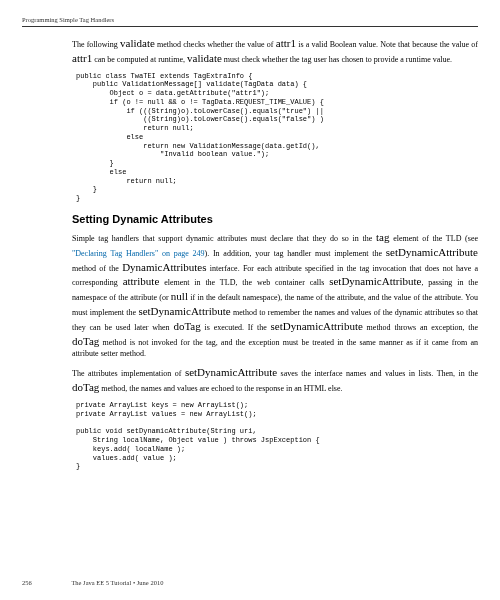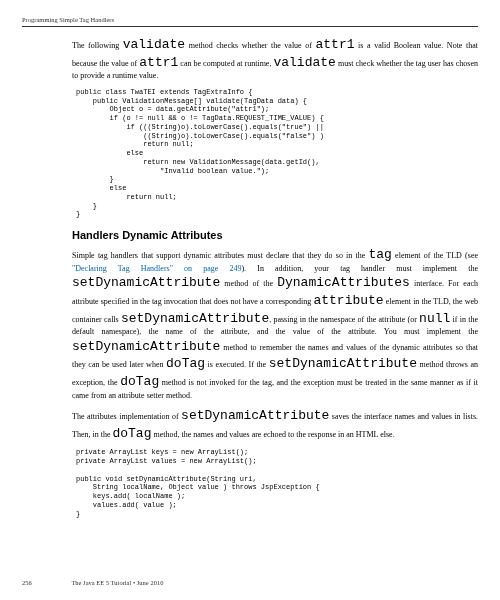--- a/index.html
+++ b/index.html
@@ -46,21 +46,21 @@
     white-space: pre;
     margin: 4px 0 10px 4px;
   }
   .section-heading {
     font-family: Arial, Helvetica, sans-serif;
     font-weight: bold;
     font-size: 11px;
     margin: 8px 0 5px 0;
   }
   .link-text { color: #0066aa; }
-  .mono { font-family: Liberation Mono, monospace; font-size: 13px; }
+  .mono { font-family: Liberation Serif, serif; font-size: 11px; }
   .footer {
     position: absolute;
     bottom: 14px;
     left: 22px;
     right: 22px;
     font-size: 6.5px;
     color: #333;
   }
   .page-number { display: inline-block; }
   .footer-text { display: inline-block; margin-left: 38px; }
@@ -88,21 +88,21 @@
                 return null;
             else
                 return new ValidationMessage(data.getId(),
                     "Invalid boolean value.");
         }
         else
             return null;
     }
 }</div>
 
-  <h2 class="section-heading">Handlers Dynamic Attributes</h2>
+  <h2 class="section-heading">Setting Dynamic Attributes</h2>
 
   <p class="body-text">
     <span>Simple tag handlers that support dynamic attributes must declare that they do so in the </span><span class="mono">tag</span><span> element of the TLD (see </span><span class="link-text">"Declaring Tag Handlers" on page 249</span><span>). In addition, your tag handler must implement the </span><span class="mono">setDynamicAttribute</span><span> method of the </span><span class="mono">DynamicAttributes</span><span> interface. For each attribute specified in the tag invocation that does not have a corresponding </span><span class="mono">attribute</span><span> element in the TLD, the web container calls </span><span class="mono">setDynamicAttribute</span><span>, passing in the namespace of the attribute (or </span><span class="mono">null</span><span> if in the default namespace), the name of the attribute, and the value of the attribute. You must implement the </span><span class="mono">setDynamicAttribute</span><span> method to remember the names and values of the dynamic attributes so that they can be used later when </span><span class="mono">doTag</span><span> is executed. If the </span><span class="mono">setDynamicAttribute</span><span> method throws an exception, the </span><span class="mono">doTag</span><span> method is not invoked for the tag, and the exception must be treated in the same manner as if it came from an attribute setter method.</span>
   </p>
 
   <p class="body-text">
     <span>The attributes implementation of </span><span class="mono">setDynamicAttribute</span><span> saves the interface names and values in lists. Then, in the </span><span class="mono">doTag</span><span> method, the names and values are echoed to the response in an HTML else.</span>
   </p>
 
   <div class="code-block">private ArrayList keys = new ArrayList();

